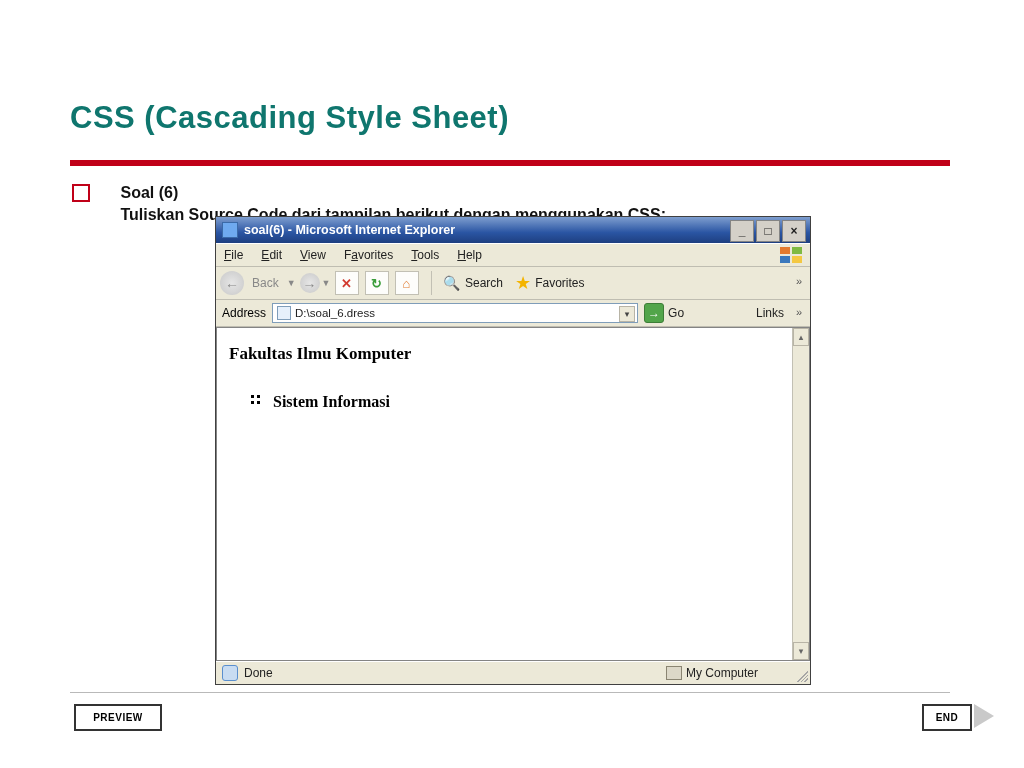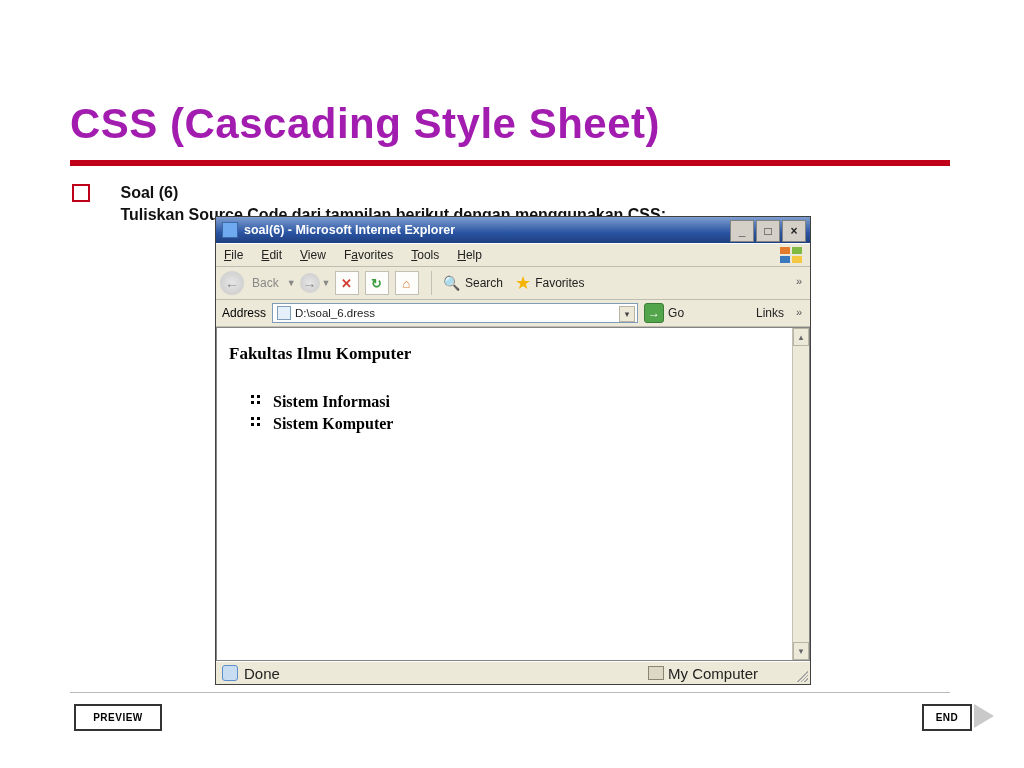--- a/index.html
+++ b/index.html
@@ -13,23 +13,23 @@
   }
   .slide {
     position: relative;
     width: 1024px;
     height: 768px;
   }
   .title {
     position: absolute;
     left: 70px;
     top: 100px;
-    font-size: 42px;
-    font-weight: bold;
-    color: #a21caf;
+    font-size: 31px;
+    font-weight: bold;
+    color: #0f766e;
     letter-spacing: 0.5px;
   }
   .rule-red {
     position: absolute;
     left: 70px;
     top: 160px;
     width: 880px;
     height: 6px;
     background: #c00018;
   }
@@ -219,21 +219,21 @@
   .dots4 i:nth-child(1){left:0;top:0;} .dots4 i:nth-child(2){left:6px;top:0;}
   .dots4 i:nth-child(3){left:0;top:6px;} .dots4 i:nth-child(4){left:6px;top:6px;}
   .scrollbar { position:absolute; right:0; top:0; width:16px; height:100%; background:#ece9d8; border-left:1px solid #c2c0b4;}
   .sb-btn { width:14px;height:16px;border:1px solid #b8b4a6;background:#ece9d8;position:absolute;left:0;display:flex;align-items:center;justify-content:center;font-size:9px;color:#666;}
   .sb-btn.up{top:0;} .sb-btn.dn{bottom:0;}
 
   .statusbar {
     height: 22px;
     border-top: 1px solid #fff;
     display: flex; align-items: center;
-    font-size: 15px;
+    font-size: 12px;
     color: #222;
     padding-left: 6px;
     position: relative;
   }
   .statusbar .e { width:14px;height:14px;border:1px solid #5a8fce;background:#c8dcf2;border-radius:3px;margin-right:6px;}
   .zone { position:absolute; right:52px; display:flex;align-items:center;gap:4px;padding-left:12px;}
   .zone .pc { width:14px;height:12px;background:#dcd8c8;border:1px solid #8a8572;}
   .grip { position:absolute; right:2px; bottom:2px; width:14px;height:14px;
     background:
       linear-gradient(135deg, transparent 60%, #a6a6a6 60% 66%, transparent 66% 72%, #a6a6a6 72% 78%, transparent 78% 84%, #a6a6a6 84% 90%, transparent 90%);
@@ -357,29 +357,20 @@
       <ul>
         <li>
           <span class="dots4">
               <i></i>
               <i></i>
               <i></i>
               <i></i>
             </span>
           <span>Sistem Informasi</span>
         </li>
-        <li>
-          <span class="dots4">
-              <i></i>
-              <i></i>
-              <i></i>
-              <i></i>
-            </span>
-          <span>Sistem Komputer</span>
-        </li>
       </ul>
       <div class="scrollbar">
         <div class="sb-btn up">▴</div>
         <div class="sb-btn dn">▾</div>
       </div>
     </div>
 
     <div class="statusbar">
       <span class="e"></span>
       <span>Done</span>

